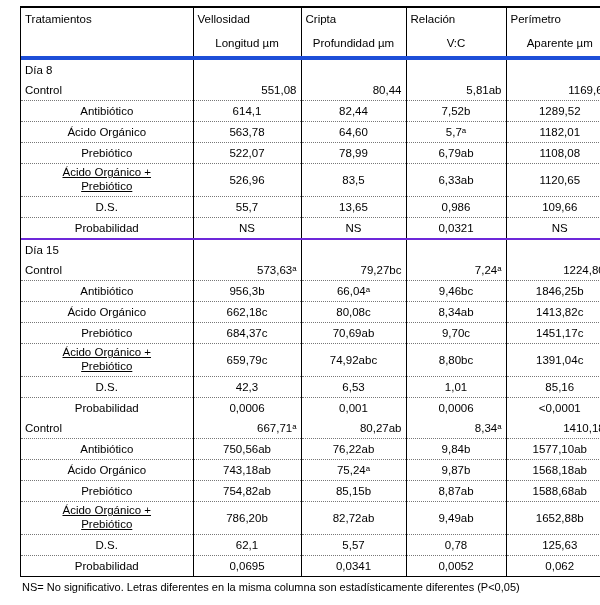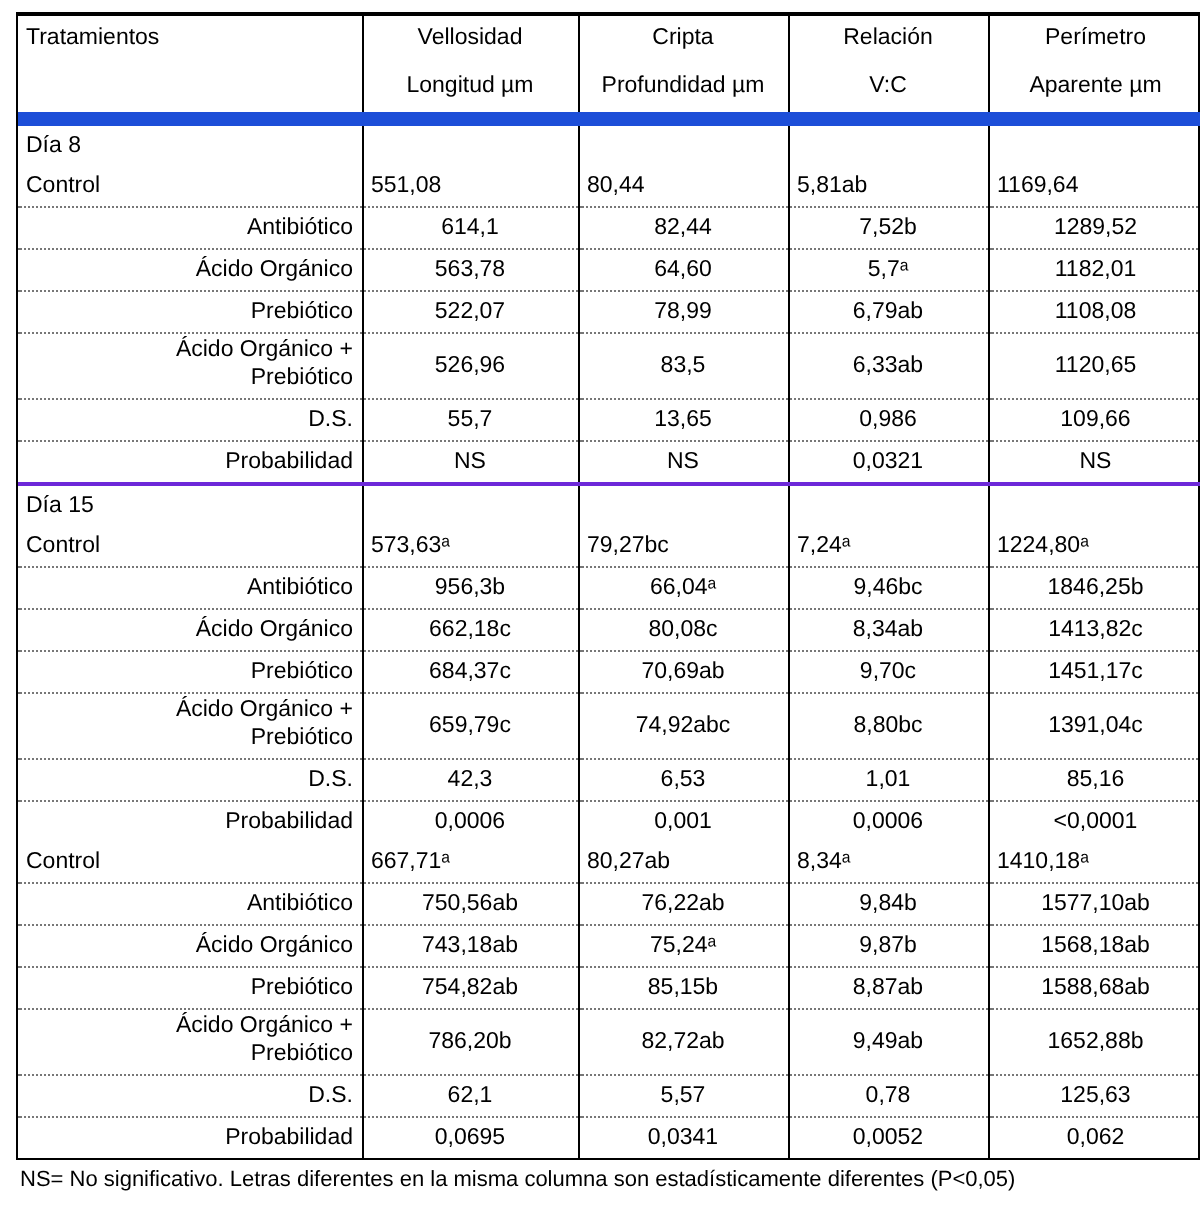--- a/index.html
+++ b/index.html
@@ -11,21 +11,21 @@
     width: 600px;
     height: 605px;
     font-family: "Liberation Sans", sans-serif;
     color: #000000;
     overflow: hidden;
   }
   .page {
     width: 600px;
     height: 605px;
     box-sizing: border-box;
-    padding: 6px 4px 0 8px;
+    padding: 6px 4px 0 20px;
     position: relative;
   }
   table.data {
     border-collapse: collapse;
     width: 592px;
     table-layout: fixed;
     font-size: 11.5px;
   }
   table.data td, table.data th {
     padding: 1px 4px;
@@ -42,60 +42,61 @@
 
   
   .frame {
     border: 1px solid #000;
     border-top: 2px solid #000;
     width: 592px;
     box-sizing: border-box;
   }
   
   .hdr-row td {
-    text-align: center;
+    text-align: left;
     height: 20px;
   }
   .hdr-row td.left {
     text-align: left;
   }
   .hdr-row2 td {
     text-align: center;
     height: 24px;
     vertical-align: top;
   }
   .hdr-sep {
-    border-bottom: 7px solid #1d4ed8;
+    border-bottom: 4px solid #1d4ed8;
   }
   .vsep {
     border-left: 1px solid #000;
   }
   tr.sect td {
     border-top: 2px solid #6d28d9;
     text-align: left;
     height: 18px;
   }
   tr.rowline td {
     border-top: 1px dotted #777;
     height: 18px;
     text-align: center;
   }
   tr.rowline td.lbl {
-    text-align: right;
+    text-align: center;
   }
   tr.rowline.tall td {
     height: 30px;
   }
   tr.rowline td.lbl .two {
     display: block;
     line-height: 1.2;
+    text-decoration: underline;
   }
   tr.noline td {
     height: 18px;
-    text-align: left;
+    text-align: right;
     border-top: none;
   }
   tr.noline td.lbl { text-align: left; margin-left: 36px; }
   .footnote {
     font-size: 11px;
     margin-top: 3px;
     padding-left: 2px;
     line-height: 1.3;
   }
 </style>

